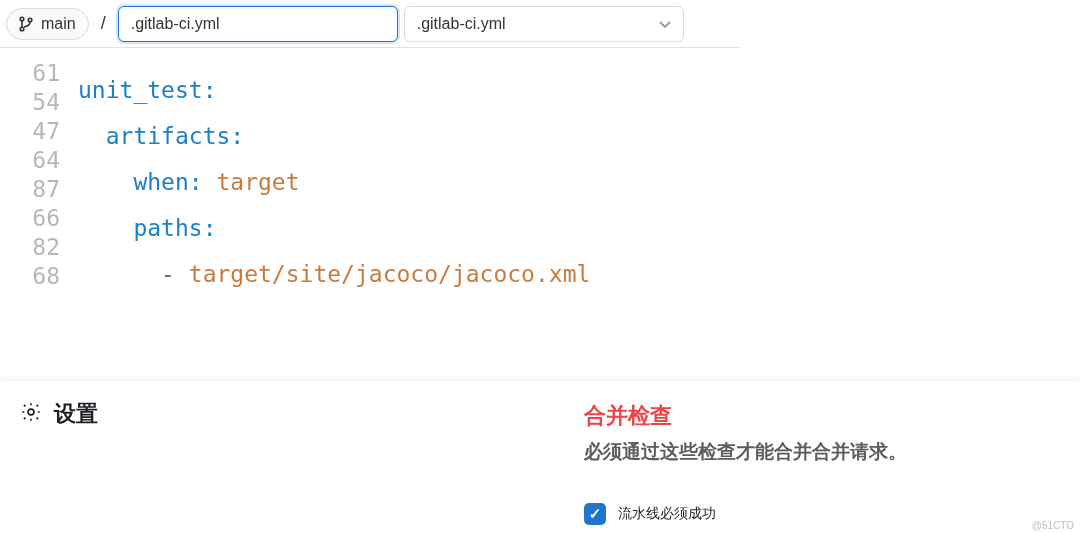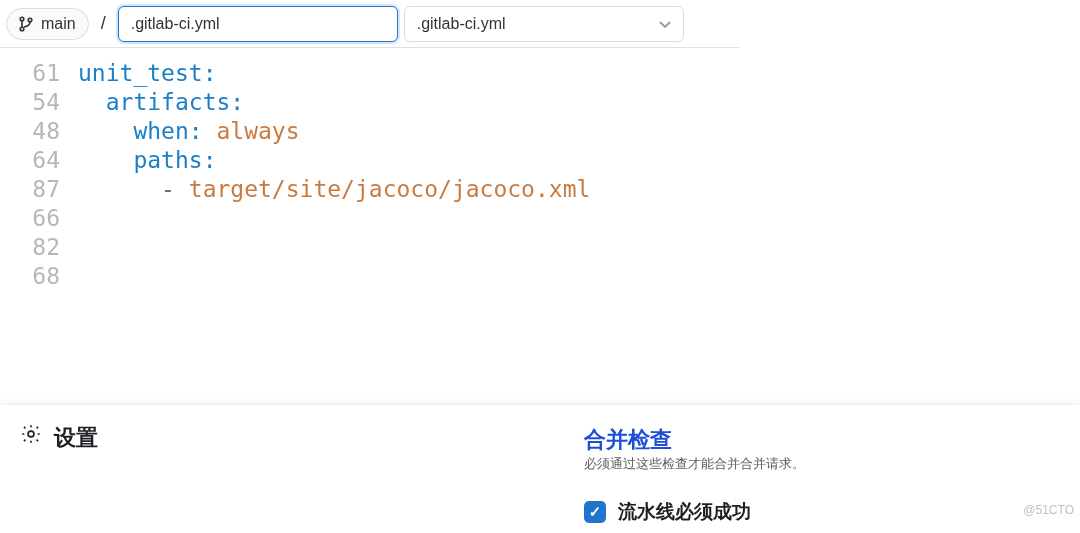--- a/index.html
+++ b/index.html
@@ -74,41 +74,41 @@
     }
     .gutter {
       width: 78px;
       text-align: right;
       color: #b7b7b9;
       padding-right: 18px;
       user-select: none;
     }
     .gutter div { height: 29px; }
     .code { flex: 1; }
-    .code-line { height: 29px; white-space: pre; }
+    .code-line { height: 29px; white-space: pre; margin-top: 17px; }
     .k { color: #1a7fc7; }
     .p { color: #1a7fc7; }
     .s { color: #c97a3e; }
     .d { color: #666; }
     .settings-panel {
       position: absolute;
       left: 0;
       bottom: 0;
       width: 1080px;
       background: #fff;
       display: flex;
       box-shadow: 0 -2px 6px rgba(0,0,0,0.07);
     }
     .settings-sidebar {
       width: 416px;
       background: #fff;
     }
     .settings-header {
       display: flex;
-      align-items: flex-start;
+      align-items: flex-end;
       gap: 12px;
       padding: 18px 20px 14px 20px;
       font-size: 22px;
       font-weight: 700;
       color: #1f1e24;
     }
     .settings-item {
       padding: 14px 20px 14px 56px;
       font-size: 20px;
       font-weight: 700;
@@ -116,50 +116,52 @@
       cursor: pointer;
     }
     .settings-item.active { background: #ebebef; }
     .settings-item.normal { font-weight: 400; }
     .settings-body {
       padding: 20px 20px 8px 168px;
     }
     .body-title {
       font-size: 22px;
       font-weight: 700;
-      color: #1d4ed8;
+      color: #ef4444;
+      margin-bottom: 8px;
     }
     .body-desc {
-      font-size: 13px;
+      font-size: 19px;
       color: #5c5c5f;
-      margin-bottom: 26px;
+      margin-bottom: 38px;
+      font-weight: bold;
     }
     .check-row {
       display: flex;
       align-items: center;
       gap: 12px;
     }
     .checkbox {
       width: 22px;
       height: 22px;
       border-radius: 5px;
       background: #1f75cb;
       display: flex;
       align-items: center;
       justify-content: center;
       color: #fff;
       font-size: 15px;
       font-weight: 900;
     }
-    .check-label { font-size: 19px; color: #1f1e24; font-weight: bold; }
+    .check-label { font-size: 14px; color: #1f1e24; }
     .watermark {
       position: absolute;
       right: 6px;
-      bottom: 16px;
-      font-size: 12px;
+      bottom: 2px;
+      font-size: 10px;
       color: #bfbfbf;
     }
   </style>
 </head>
 <body>
 
 <div class="topbar">
   <div class="branch-pill">
     <span class="branch-icon">
       <svg width="14" height="16" viewBox="0 0 14 16" fill="none" stroke="#333238" stroke-width="1.6">
@@ -181,31 +183,31 @@
           <path d="M1 1 L6 6 L11 1"></path>
         </svg>
     </span>
   </div>
 </div>
 
 <div class="code-area">
   <div class="gutter" id="gutter">
       <div>61</div>
       <div>54</div>
-      <div>48</div>
+      <div>47</div>
       <div>64</div>
       <div>87</div>
       <div>66</div>
       <div>82</div>
       <div>68</div>
     </div>
   <div class="code" id="code">
       <div class="code-line"><span class="k">unit_test</span><span class="p">:</span></div>
       <div class="code-line"><span>  </span><span class="k">artifacts</span><span class="p">:</span></div>
-      <div class="code-line"><span>    </span><span class="k">when</span><span class="p">: </span><span class="s">always</span></div>
+      <div class="code-line"><span>    </span><span class="k">when</span><span class="p">: </span><span class="s">target</span></div>
       <div class="code-line"><span>    </span><span class="k">paths</span><span class="p">:</span></div>
       <div class="code-line"><span class="d">      - </span><span class="s">target/site/jacoco/jacoco.xml</span></div>
     </div>
 </div>
 
 <div class="settings-panel">
   <div class="settings-sidebar">
     <div class="settings-header">
       <span>
         <svg width="22" height="22" viewBox="0 0 24 24" fill="none" stroke="#1f1e24" stroke-width="1.8">

